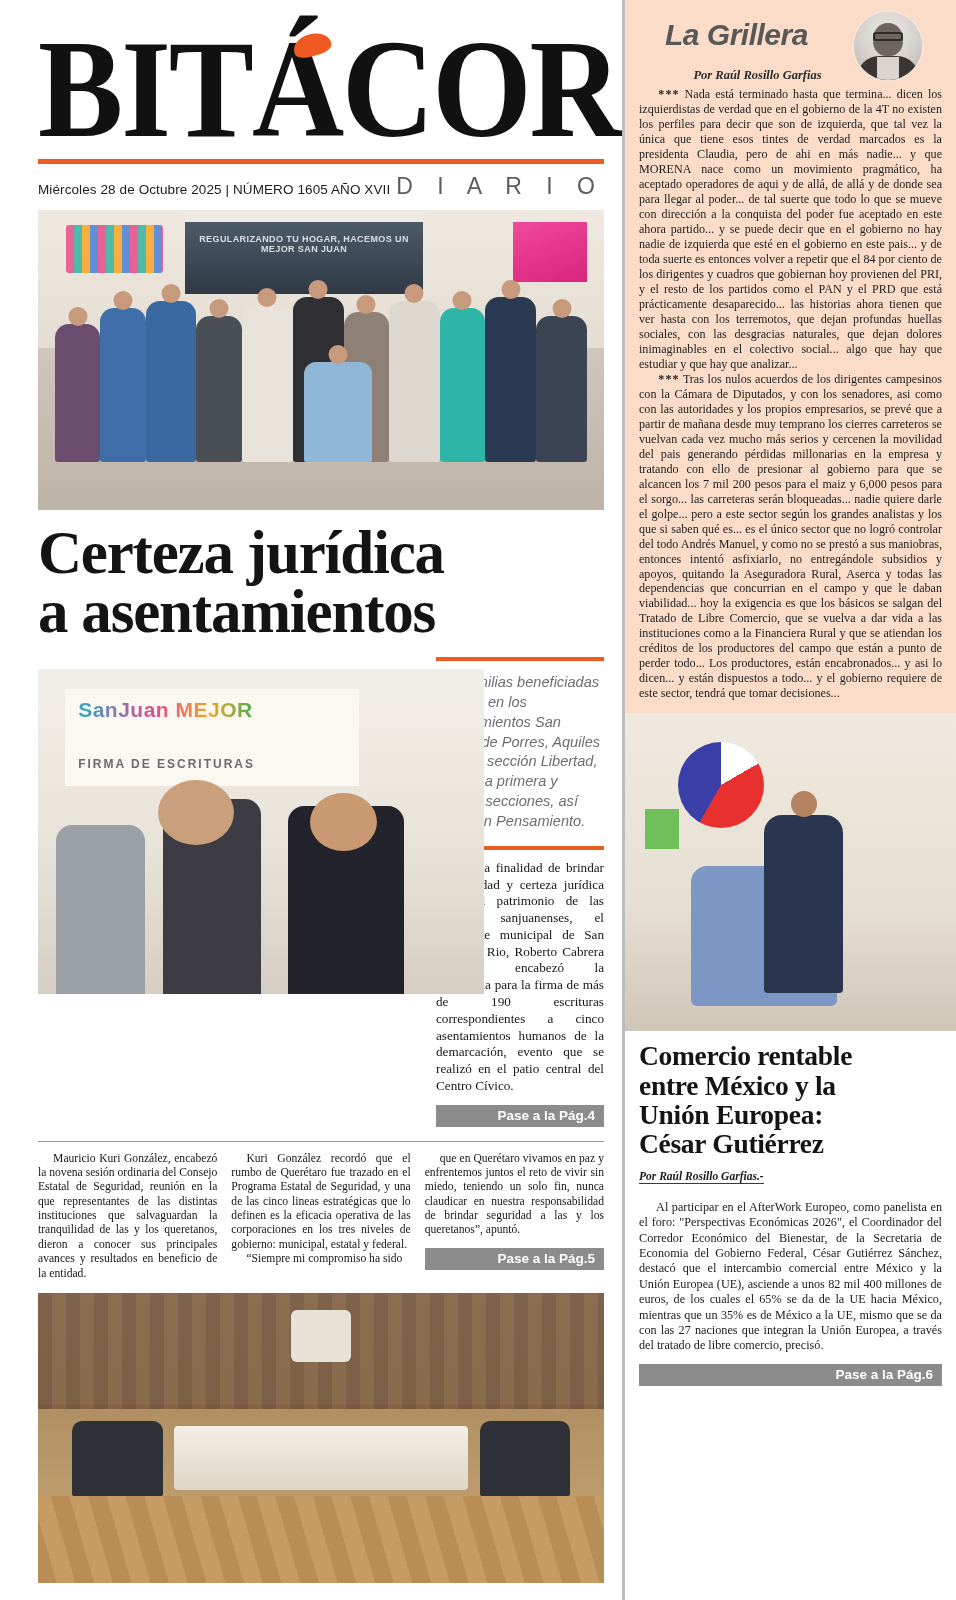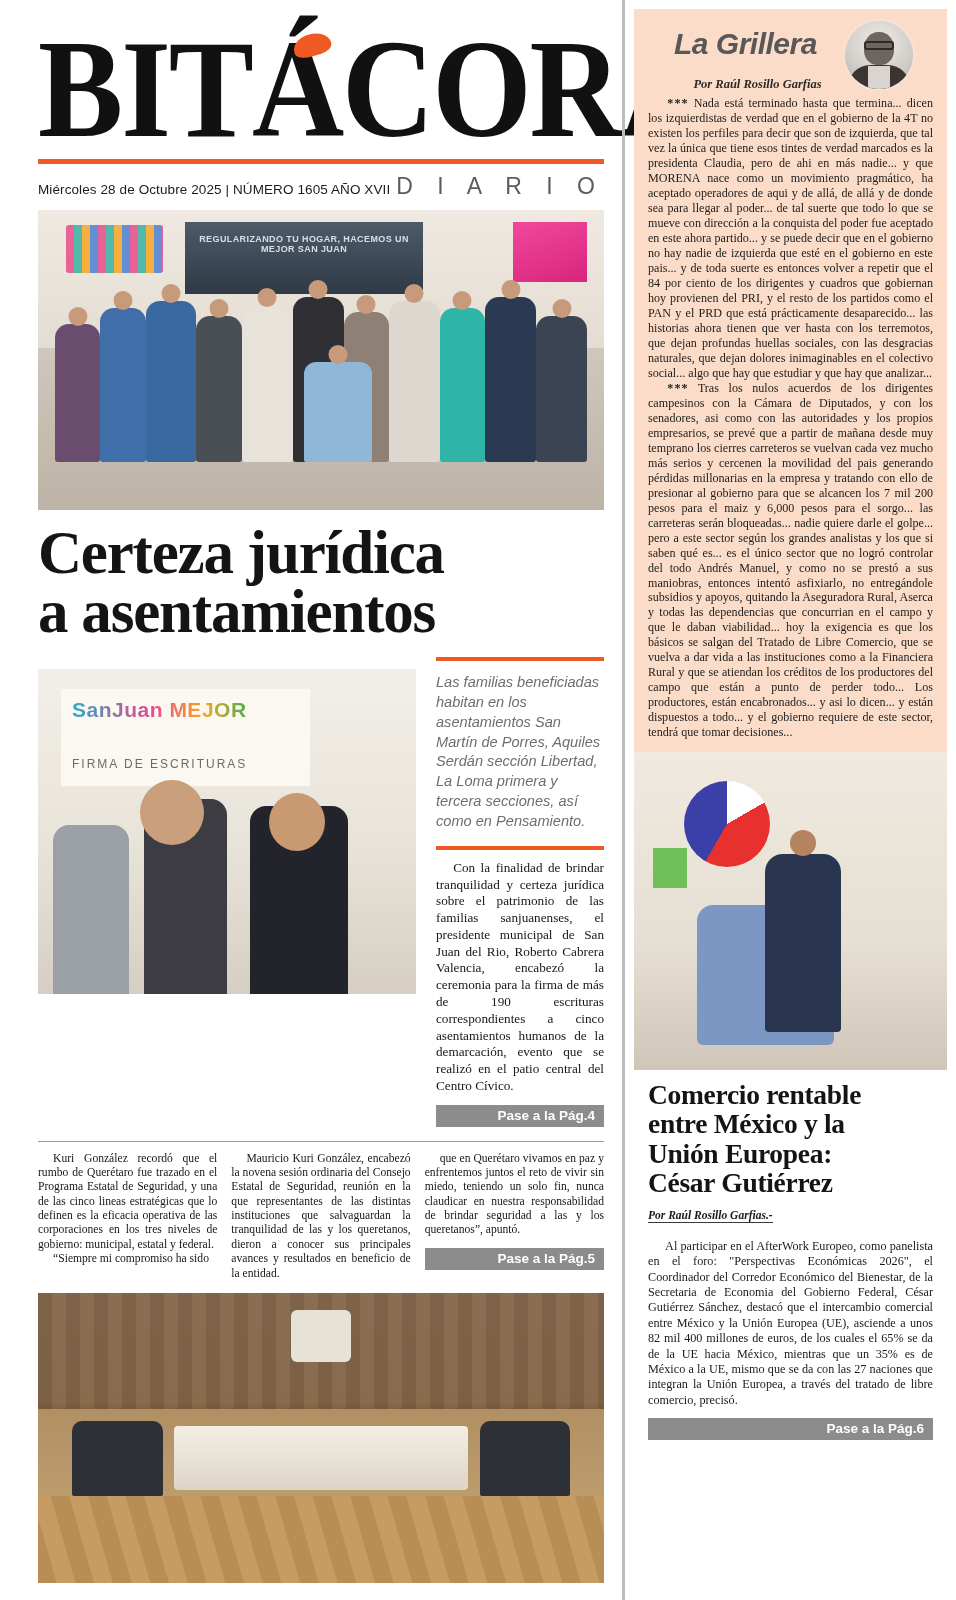--- a/index.html
+++ b/index.html
@@ -80,38 +80,38 @@
     background: linear-gradient(160deg,#f0499a,#d8247e);
   }
   .ph-people { position:absolute; left:0; right:0; bottom:16%; height:64%; }
   .pp {
     position:absolute; bottom:0; border-radius:14px 14px 3px 3px;
   }
   .pp::before {
     content:""; position:absolute; left:50%; top:-17px; width:19px; height:19px;
     transform:translateX(-50%); border-radius:50%; background:#c79a7c;
   }
-  .photo-2 { height: 325px; width: 378px; margin-top: 12px; }
+  .photo-2 { height: 325px; width: 446px; margin-top: 12px; }
   .photo-2 .bg {
     position:absolute; inset:0;
     background: linear-gradient(180deg,#f2efe9 0%,#e9e4da 52%,#d6cec2 100%);
   }
   .p2-band {
     position:absolute; left:6%; top:6%; width:66%; height:30%;
     background:#fbf8f2;
   }
   .p2-sanjuan {
     position:absolute; left:9%; top:9%; font-family:"Liberation Sans",sans-serif;
     font-weight:800; font-size:21px; letter-spacing:.5px;
     background: linear-gradient(90deg,#2aa9c4,#e8478f 45%,#f5a623 75%,#4cae4c);
     -webkit-background-clip:text; background-clip:text; color:transparent;
   }
   .p2-firma {
     position:absolute; left:9%; top:27%; font-family:"Liberation Sans",sans-serif;
-    font-weight:400; font-size:12px; letter-spacing:2px; color:#6b6b6b;
+    font-weight:700; font-size:12px; letter-spacing:2px; color:#6b6b6b;
   }
   .photo-3 { height: 290px; margin-top: 12px; }
   .photo-3 .bg {
     position:absolute; inset:0;
     background: linear-gradient(180deg,#d8cfc2 0%,#cdbfa9 38%,#b08f63 39%,#c8a877 100%);
   }
   .p3-wall {
     position:absolute; left:0; right:0; top:0; height:40%;
     background: repeating-linear-gradient(90deg,#6e4f34 0 14px,#7d5c3e 14px 28px);
     opacity:.85;
@@ -161,21 +161,21 @@
     font-size: 38px; line-height: 1.0; font-weight:700;
     letter-spacing:-.5px; margin-top:12px; color:#141414;
   }
   .cols-3 { display:flex; gap: 14px; margin-top: 10px; }
   .cols-3 .col { flex:1; }
   .cols-3 .body-text { margin-top:0; font-size:11.6px; line-height:1.24; }
 
   
   .side-col {
     width: 372px; border-left:3px solid #bdbdbd;
-    padding: 9px; position: relative;
+    padding: 0; position: relative;
   }
   .grillera-box { background:#fbdcc8; padding: 10px 14px 12px 14px; }
   .grillera-head { position:relative; height: 62px; }
   .grillera-title {
     font-family:"Liberation Sans", sans-serif;
     font-style: italic; font-weight:800; font-size:30px;
     color:#585858; letter-spacing:-.5px; padding-top:8px; padding-left:26px;
   }
   .grillera-byline {
     font-style: italic; font-weight:700; font-size:12.5px;
@@ -321,28 +321,28 @@
             <p>Con la finalidad de brindar tranquilidad y certeza jurídica sobre el patrimonio de las familias sanjuanenses, el presidente municipal de San Juan del Rio, Roberto Cabrera Valencia, encabezó la ceremonia para la firma de más de 190 escrituras correspondientes a cinco asentamientos humanos de la demarcación, evento que se realizó en el patio central del Centro Cívico.</p>
           </div>
           <div class="pase">Pase a la Pág.4</div>
         </div>
       </div>
 
       <div class="sep-line"></div>
       <div class="cols-3">
         <div class="col">
           <div class="body-text">
+              <p>Mauricio Kuri González, encabezó la novena sesión ordinaria del Consejo Estatal de Seguridad, reunión en la que representantes de las distintas instituciones que salvaguardan la tranquilidad de las y los queretanos, dieron a conocer sus principales avances y resultados en beneficio de la entidad.</p>
+            </div>
+        </div>
+        <div class="col">
+          <div class="body-text">
             <p>Kuri González recordó que el rumbo de Querétaro fue trazado en el Programa Estatal de Seguridad, y una de las cinco lineas estratégicas que lo definen es la eficacia operativa de las corporaciones en los tres niveles de gobierno: municipal, estatal y federal.</p>
             <p>“Siempre mi compromiso ha sido</p>
           </div>
-        </div>
-        <div class="col">
-          <div class="body-text">
-              <p>Mauricio Kuri González, encabezó la novena sesión ordinaria del Consejo Estatal de Seguridad, reunión en la que representantes de las distintas instituciones que salvaguardan la tranquilidad de las y los queretanos, dieron a conocer sus principales avances y resultados en beneficio de la entidad.</p>
-            </div>
         </div>
         <div class="col">
           <div class="body-text">
               <p>que en Querétaro vivamos en paz y enfrentemos juntos el reto de vivir sin miedo, teniendo un solo fin, nunca claudicar en nuestra responsabilidad de brindar seguridad a las y los queretanos”, apuntó.</p>
             </div>
           <div class="pase">Pase a la Pág.5</div>
         </div>
       </div>
 
       <div class="photo photo-3">

